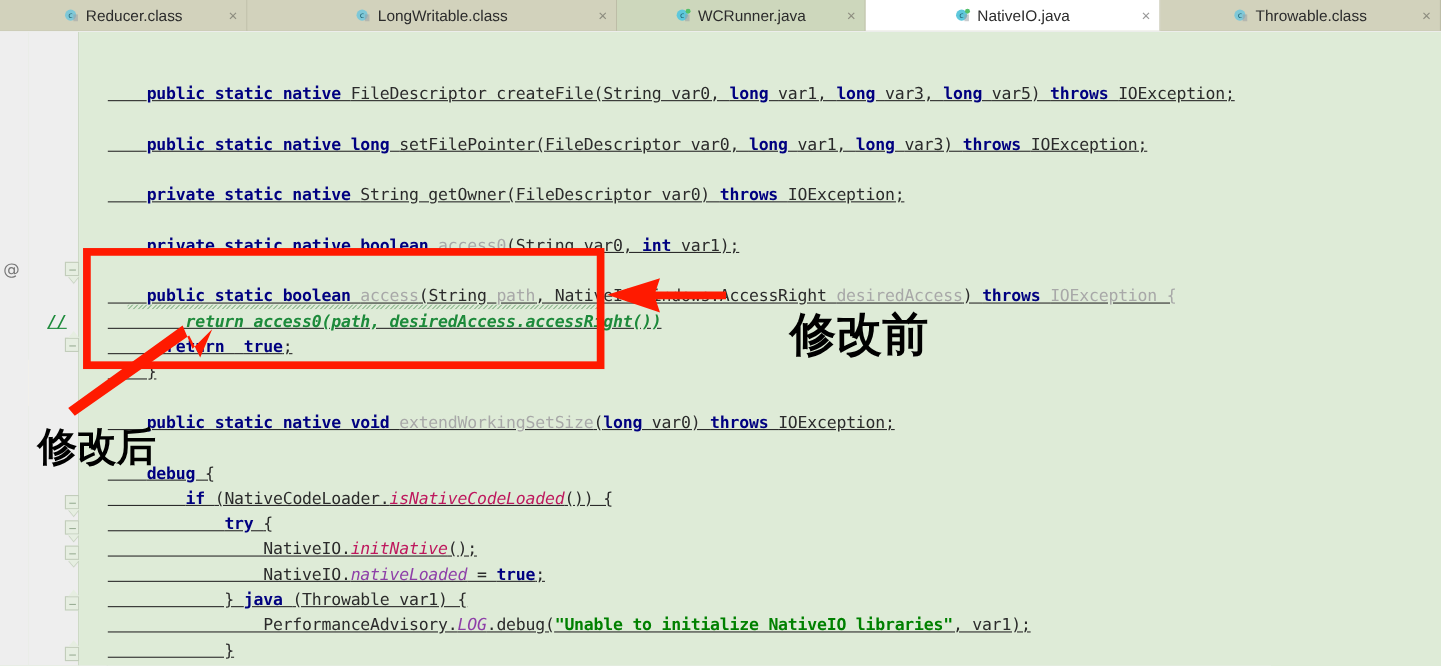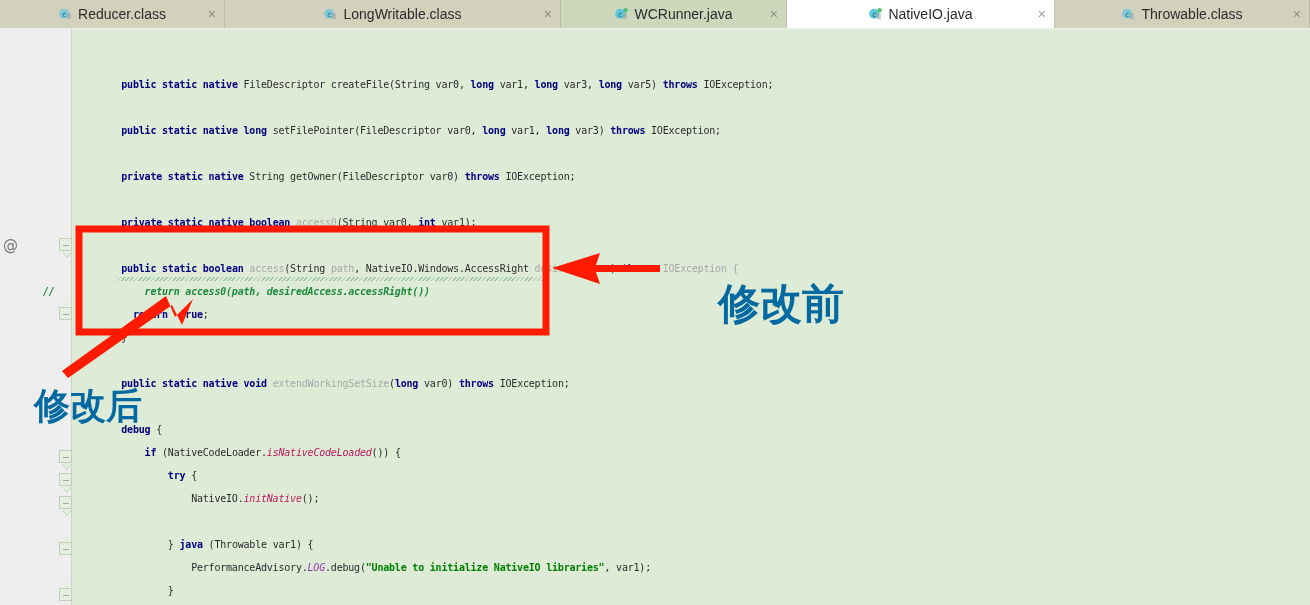--- a/index.html
+++ b/index.html
@@ -101,24 +101,25 @@
     position: absolute;
     left: 98px; width: 1212px; height: 1px;
     background: #c3cdbb;
   }
 
   
   .codeline {
     position: absolute;
     white-space: pre;
     font-family: "DejaVu Sans Mono", "Liberation Mono", monospace;
-    font-size: 10px;
+    font-size: 15px;
     letter-spacing: -0.2px;
     color: #2b2b2b;
     line-height: 16px;
+    text-decoration: underline;
   }
   .kw  { color: #000080; font-weight: bold; }
   .pl  { color: #2b2b2b; }
   .gray{ color: #a8a8a8; }
   .str { color: #008000; font-weight: bold; }
   .cmt { color: #1d8a3b; font-style: italic; font-weight: bold; }
   .fld { color: #8e3fa8; font-style: italic; }
   .stc { color: #be185d; font-style: italic; }
 
   
@@ -173,21 +174,21 @@
   }
 
   
   #overlay {
     position: absolute; left: 0; top: 0;
     width: 1310px; height: 605px;
     pointer-events: none;
   }
   .cnlabel {
     position: absolute;
-    color: #0369a1;
+    color: #000000;
     font-family: "DejaVu Sans", sans-serif;
     font-weight: 700;
     white-space: nowrap;
   }
 </style>
 </head>
 <body>
 
 <div id="tabbar">
     <div class="tab" style="width: 225px;">
@@ -270,20 +271,21 @@
       <div class="codeline" style="left: 26px; top: 186px;"><span class="pl">    </span><span class="kw">private static native boolean </span><span class="gray">access0</span><span class="pl">(String var0, </span><span class="kw">int </span><span class="pl">var1);</span></div>
       <div class="codeline" style="left: 26px; top: 232px;"><span class="pl">    </span><span class="kw">public static boolean </span><span class="gray">access</span><span class="pl">(String </span><span class="gray">path</span><span class="pl">, NativeIO.Windows.AccessRight </span><span class="gray">desiredAccess</span><span class="pl">) </span><span class="kw">throws </span><span class="gray">IOException {</span></div>
       <div class="codeline" style="left: 26px; top: 255px;"><span class="cmt">        return access0(path, desiredAccess.accessRight())</span></div>
       <div class="codeline" style="left: 26px; top: 278px;"><span class="pl">      </span><span class="kw">return </span><span class="pl"> </span><span class="kw">true</span><span class="pl">;</span></div>
       <div class="codeline" style="left: 26px; top: 301px;"><span class="pl">    }</span></div>
       <div class="codeline" style="left: 26px; top: 347px;"><span class="pl">    </span><span class="kw">public static native void </span><span class="gray">extendWorkingSetSize</span><span class="pl">(</span><span class="kw">long </span><span class="pl">var0) </span><span class="kw">throws </span><span class="pl">IOException;</span></div>
       <div class="codeline" style="left: 26px; top: 393px;"><span class="pl">    </span><span class="kw">debug </span><span class="pl">{</span></div>
       <div class="codeline" style="left: 26px; top: 416px;"><span class="pl">        </span><span class="kw">if </span><span class="pl">(NativeCodeLoader.</span><span class="stc">isNativeCodeLoaded</span><span class="pl">()) {</span></div>
       <div class="codeline" style="left: 26px; top: 439px;"><span class="pl">            </span><span class="kw">try </span><span class="pl">{</span></div>
       <div class="codeline" style="left: 26px; top: 462px;"><span class="pl">                NativeIO.</span><span class="stc">initNative</span><span class="pl">();</span></div>
+      <div class="codeline" style="left: 26px; top: 485px;"><span class="pl">                NativeIO.</span><span class="fld">nativeLoaded</span><span class="pl"> = </span><span class="kw">true</span><span class="pl">;</span></div>
       <div class="codeline" style="left: 26px; top: 508px;"><span class="pl">            } </span><span class="kw">java </span><span class="pl">(Throwable var1) {</span></div>
       <div class="codeline" style="left: 26px; top: 531px;"><span class="pl">                PerformanceAdvisory.</span><span class="fld">LOG</span><span class="pl">.debug(</span><span class="str">"Unable to initialize NativeIO libraries"</span><span class="pl">, var1);</span></div>
       <div class="codeline" style="left: 26px; top: 554px;"><span class="pl">            }</span></div>
       <div class="codeline cmt" style="left: -29px; top: 255px;">//</div>
     </div>
 
   <div class="wavy" style="left:116px;top:248px;width:430px;"></div>
 </div>
 
 <svg id="overlay" viewBox="0 0 1310 605" xmlns="http://www.w3.org/2000/svg">

